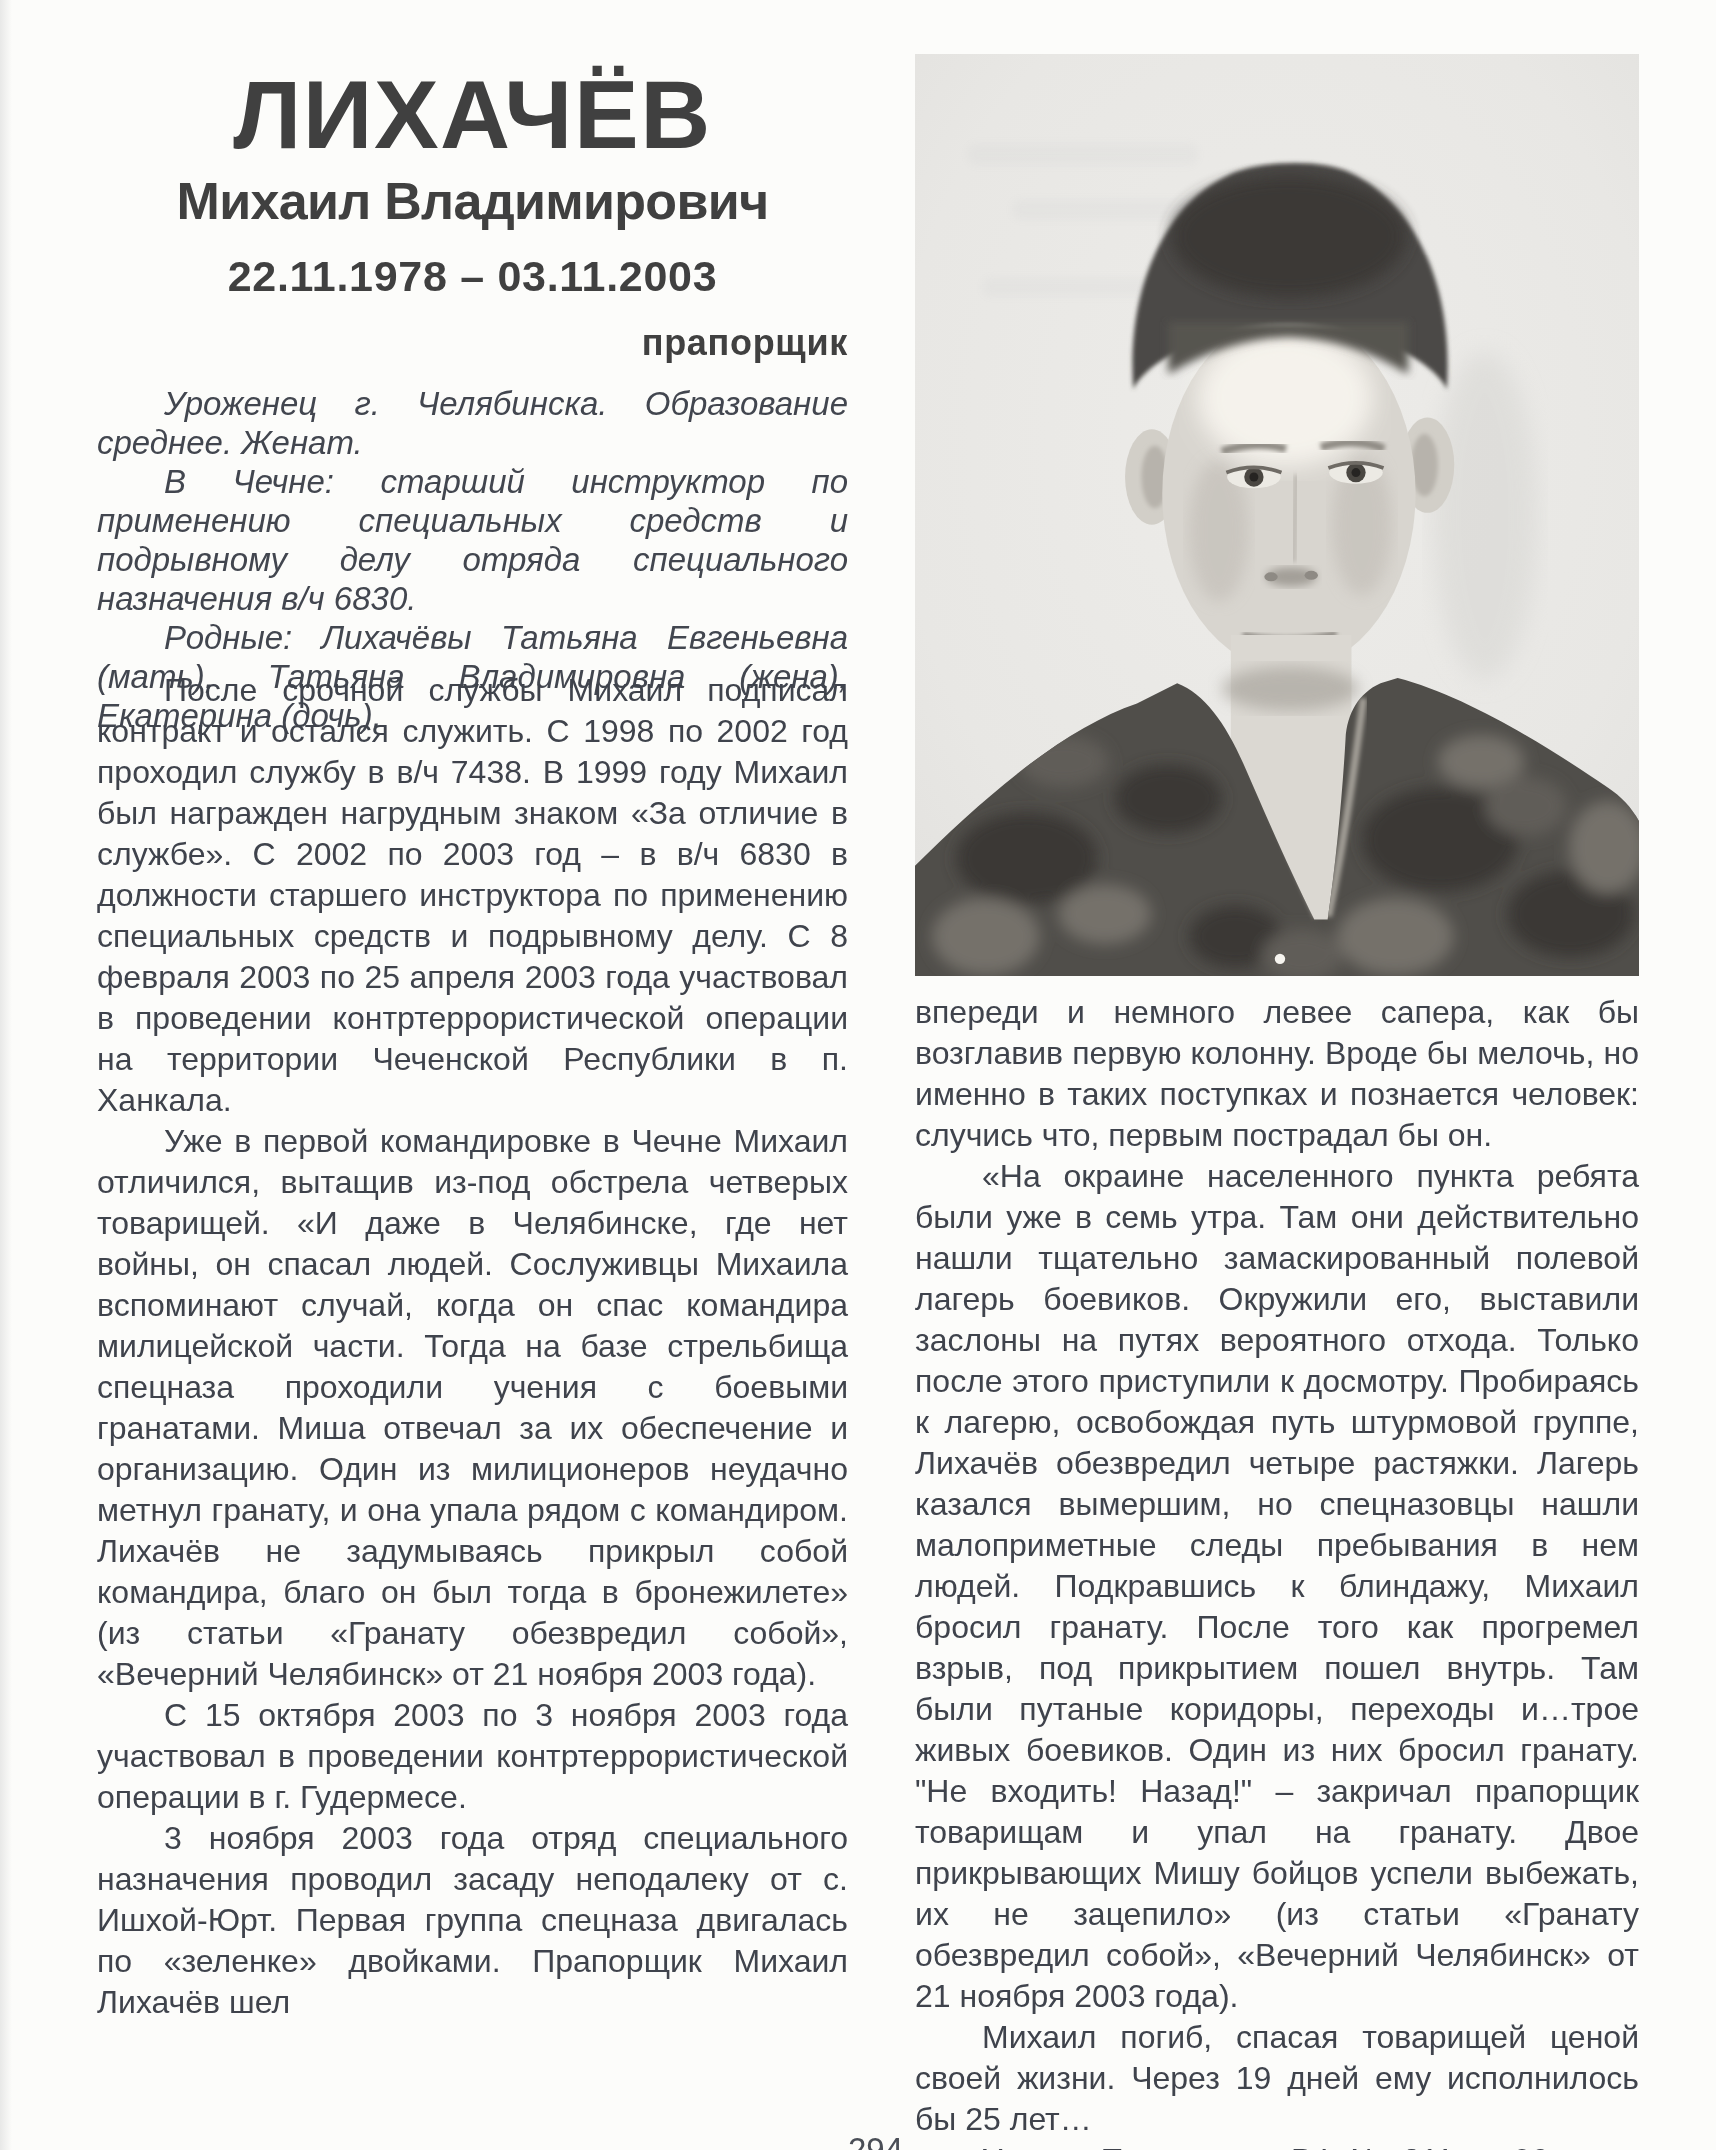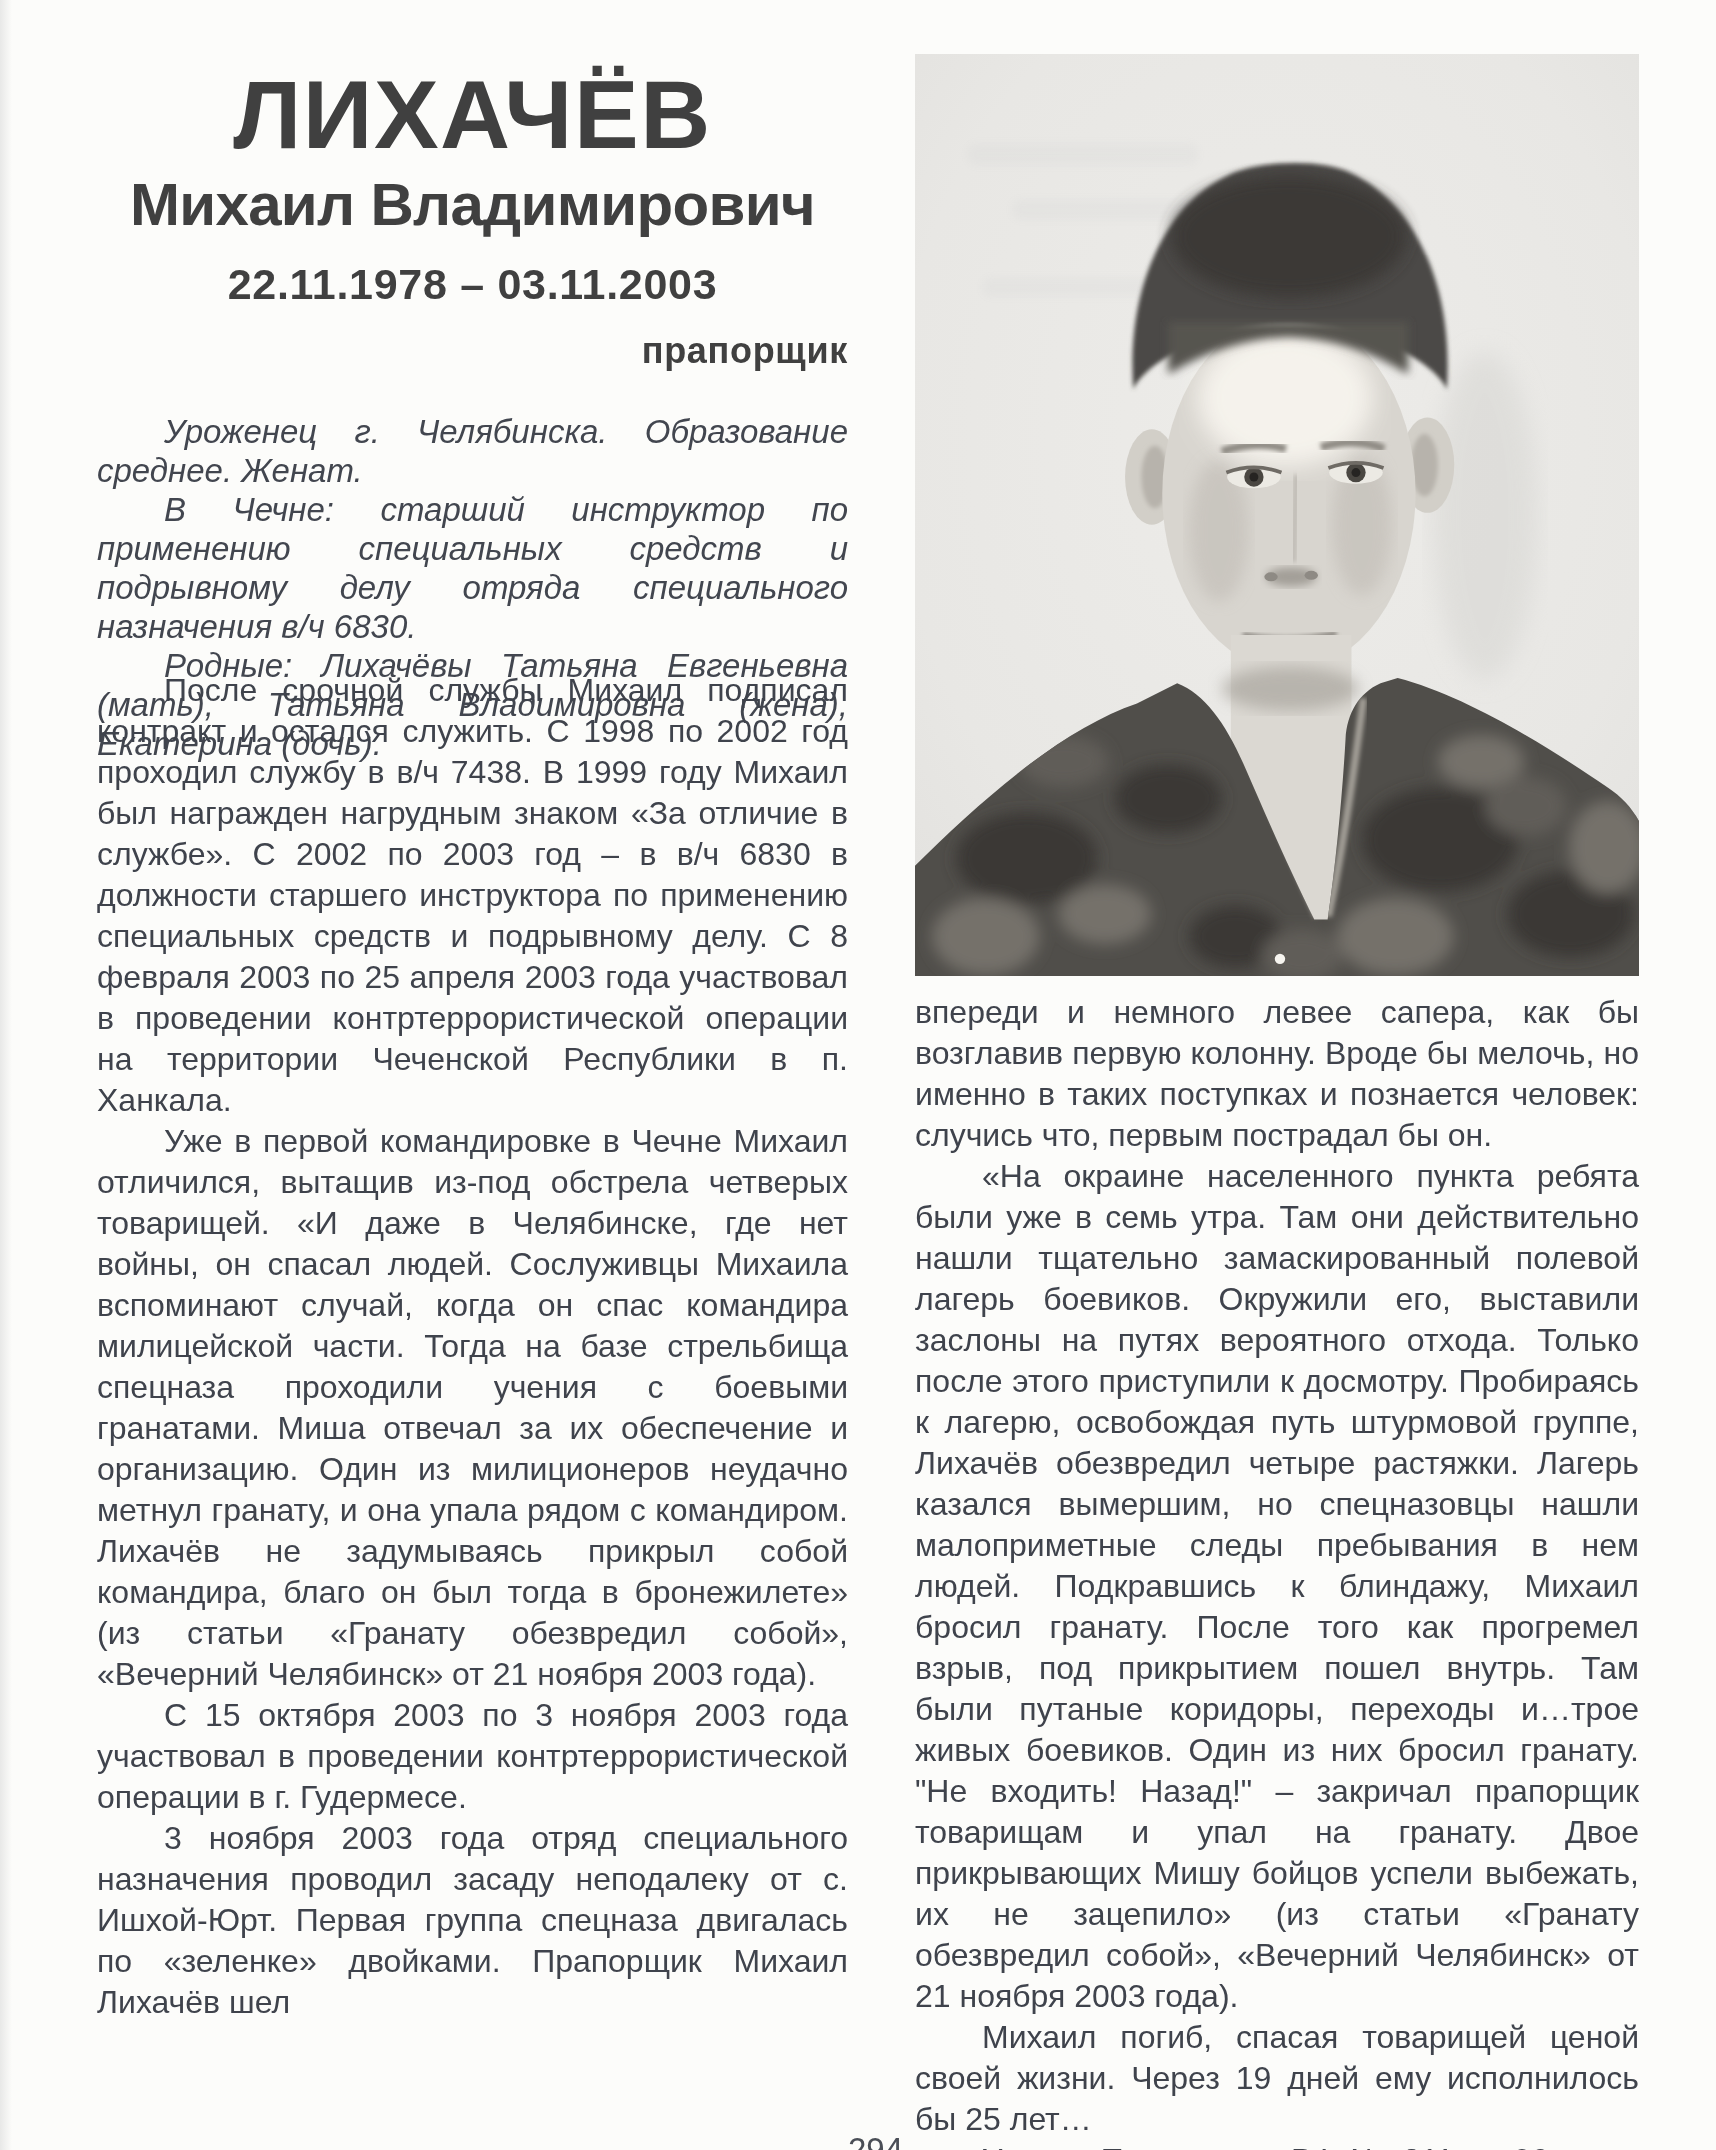--- a/index.html
+++ b/index.html
@@ -19,37 +19,37 @@
   
   .title-block{
     position:absolute;left:97px;top:66px;width:751px;
     text-align:center;color:#404040;
   }
   .surname{
     font-size:97px;font-weight:bold;line-height:1;letter-spacing:1.5px;
     white-space:nowrap;
   }
   .name{
-    font-size:60px;font-weight:bold;line-height:1;letter-spacing:-0.7px;
+    font-size:52px;font-weight:bold;line-height:1;letter-spacing:-0.7px;
     margin-top:12px;white-space:nowrap;
   }
   .dates{
     font-size:43px;font-weight:bold;line-height:1;letter-spacing:0.7px;
     margin-top:28px;white-space:nowrap;
   }
   .rank{
     font-size:36px;font-weight:bold;line-height:1;letter-spacing:0.7px;
     margin-top:27px;
     text-align:right;
   }
   
   .summary{
     position:absolute;left:97px;top:384px;width:751px;
     font-style:italic;font-size:33px;line-height:39px;
-    text-align:justify;color:#42464f;margin-top:28px;
+    text-align:justify;color:#42464f;
   }
   .summary p{margin:0;text-indent:67px;}
   
   .col{
     font-size:32px;line-height:41px;text-align:justify;
     color:#3f434c;
   }
   .col p{margin:0;text-indent:67px;}
   .col p.no-indent{text-indent:0;}
   .left-col{position:absolute;left:97px;top:670px;width:751px;}

